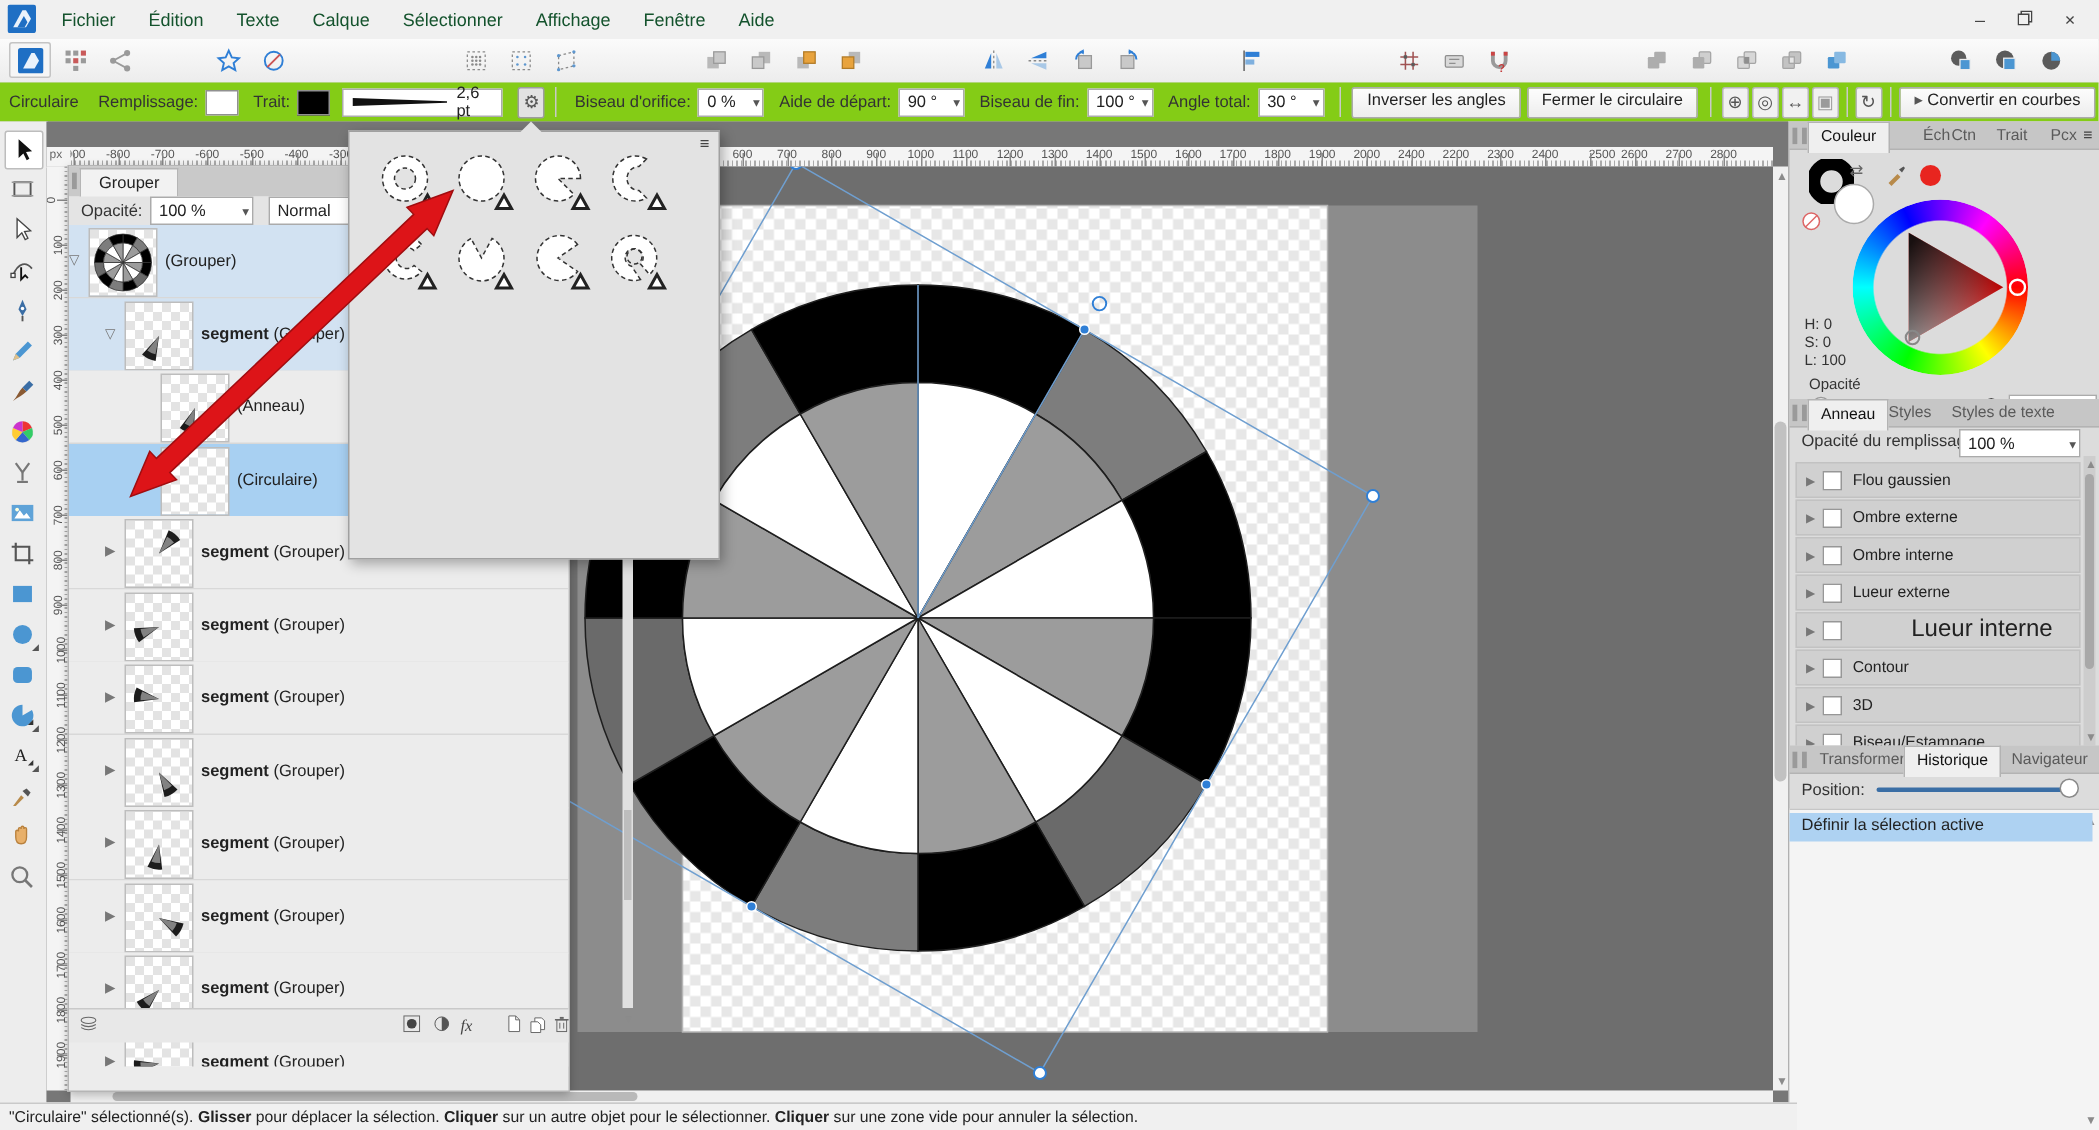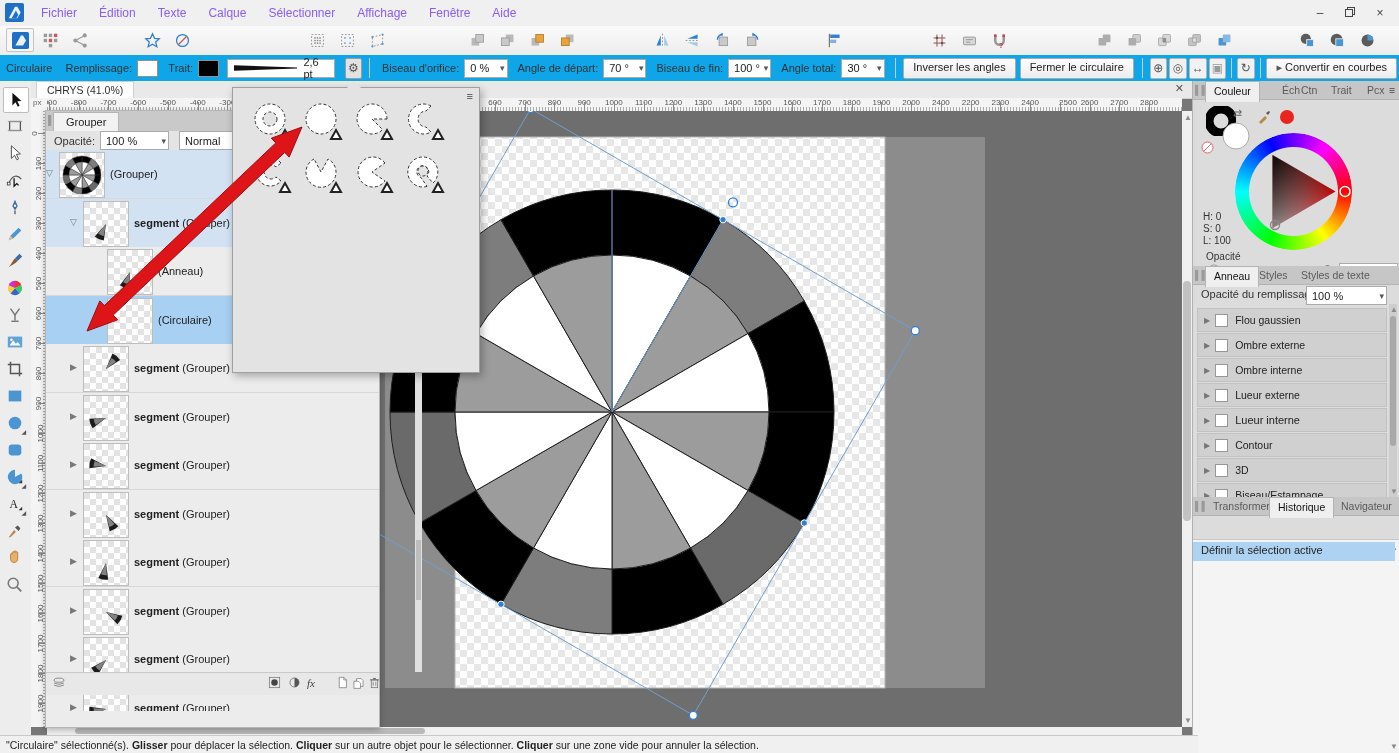--- a/index.html
+++ b/index.html
@@ -1,28 +1,28 @@
 <!DOCTYPE html>
 <html><head>
 <meta charset="utf-8">
 <style>
   html,body{margin:0;padding:0;width:1399px;height:753px;overflow:hidden;
     font-family:"Liberation Sans",sans-serif;font-size:11px;color:#222;background:#efefef;}
   .abs{position:absolute;}
   
   #menubar{left:0;top:0;width:1399px;height:26px;background:#f0f0f0;border-bottom:1px solid #d9d9d9;}
-  .menu-item{display:inline-block;padding:6px 11px 0 11px;font-size:12px;color:#8b5cf6;cursor:default;text-align:center;}
+  .menu-item{display:inline-block;padding:6px 11px 0 11px;font-size:12px;color:#14532d;cursor:default;text-align:center;}
   #win-controls{right:6px;top:0;height:26px;display:flex;align-items:center;gap:4px;}
   .winbtn{width:26px;height:20px;text-align:center;line-height:20px;color:#444;font-size:12px;}
   #toolbar{left:0;top:26px;width:1399px;height:29px;background:linear-gradient(#fbfbfb,#ececec);border-bottom:1px solid #cfcfcf;}
   .tb-group{position:absolute;top:2px;height:24px;display:flex;gap:2px;align-items:center;}
   .tb-btn{width:26px;height:22px;display:flex;align-items:center;justify-content:center;border:1px solid transparent;border-radius:2px;}
   .tb-btn.boxed{border-color:#c4c4c4;background:#f6f6f6;}
   .tb-btn svg{width:17px;height:17px;}
-  #contextbar{left:0;top:55px;width:1399px;height:26px;background:#0ea5e9;border-bottom:1px solid #c9c9c9;display:flex;align-items:center;}
+  #contextbar{left:0;top:55px;width:1399px;height:26px;background:#84cc16;border-bottom:1px solid #c9c9c9;display:flex;align-items:center;}
   .ctx-label{color:#333;margin:0 5px 0 6px;white-space:nowrap;}
   .swatch{width:27px;height:15px;border:1px solid #909090;display:inline-block;vertical-align:middle;}
   .combo{display:inline-flex;align-items:center;height:17px;background:#fff;border:1px solid #ababab;padding:0 2px 0 5px;margin-right:4px;white-space:nowrap;}
   .combo .caret{color:#555;font-size:9px;margin-left:6px;}
   .ctx-btn{height:19px;line-height:17px;border:1px solid #ababab;background:linear-gradient(#fdfdfd,#ededed);padding:0 9px;margin:0 2px;border-radius:2px;white-space:nowrap;}
   .ctx-ico{width:22px;height:19px;border:1px solid #b5b5b5;background:#f1f1f1;display:inline-flex;align-items:center;justify-content:center;color:#555;font-size:12px;margin:0 1px;border-radius:2px;}
   .vsep{width:1px;height:20px;background:#c9c9c9;margin:0 6px;}
   
   #tools{left:0;top:81px;width:31px;height:654px;background:#ededed;border-right:1px solid #c9c9c9;}
   .tool{position:absolute;left:3px;width:24px;height:24px;display:flex;align-items:center;justify-content:center;border-radius:2px;}
@@ -357,23 +357,23 @@
       </svg>
     <span style="margin-left:6px">2,6 pt</span>
   </span>
   <span class="ctx-ico" style="margin-left:10px;background:#e2e2e2;border-color:#9d9d9d">⚙</span>
   <span class="vsep"></span>
   <span class="ctx-label">Biseau d'orifice:</span>
   <span class="combo" style="width:48px">
       <span>0 %</span>
       <span class="caret" style="margin-left:auto">▾</span>
     </span>
-  <span class="ctx-label">Angle de départ:</span>
+  <span class="ctx-label">Aide de départ:</span>
   <span class="combo" style="width:48px">
-      <span>70 °</span>
+      <span>90 °</span>
       <span class="caret" style="margin-left:auto">▾</span>
     </span>
   <span class="ctx-label">Biseau de fin:</span>
   <span class="combo" style="width:48px">
       <span>100 °</span>
       <span class="caret" style="margin-left:auto">▾</span>
     </span>
   <span class="ctx-label">Angle total:</span>
   <span class="combo" style="width:48px">
       <span>30 °</span>
@@ -510,24 +510,20 @@
     </div>
     <div class="tool" style="top: 492px;">
       <svg width="18" height="18" viewBox="0 0 20 20">
         <circle cx="8" cy="8" r="5.5" fill="none" stroke="#777" stroke-width="1.7"></circle>
         <line x1="12" y1="12" x2="17" y2="17" stroke="#777" stroke-width="2"></line>
       </svg>
     </div>
   </div>
 
 <div id="canvasArea" class="abs">
-  <div id="doctabs" class="abs">
-    <div id="doctab" class="abs">CHRYS (41.0%)</div>
-    <div id="doc-close" class="abs">✕</div>
-  </div>
   <div id="ruler-corner" class="abs">px</div>
   <div id="hruler" class="abs">
       <span class="hnum" style="left: 2px;">-900</span>
       <span class="htick" style="left: 2px;"></span>
       <span class="hnum" style="left: 31.73px;">-800</span>
       <span class="htick" style="left: 31.73px;"></span>
       <span class="hnum" style="left: 61.46px;">-700</span>
       <span class="htick" style="left: 61.46px;"></span>
       <span class="hnum" style="left: 91.19px;">-600</span>
       <span class="htick" style="left: 91.19px;"></span>
@@ -1066,21 +1062,21 @@
         <span style="font-size: 10.5px; color: rgb(34, 34, 34);">Ombre interne</span>
       </div>
       <div class="fx-row" style="top: 79px;">
         <span class="fx-exp">▶</span>
         <span class="fx-check"></span>
         <span style="font-size: 10.5px; color: rgb(34, 34, 34);">Lueur externe</span>
       </div>
       <div class="fx-row" style="top: 104px;">
         <span class="fx-exp">▶</span>
         <span class="fx-check"></span>
-        <span style="font-size: 11px; color: rgb(34, 34, 34);">Lueur interne</span>
+        <span style="font-size: 16px; color: rgb(34, 34, 34); margin-left: 39px;">Lueur interne</span>
       </div>
       <div class="fx-row" style="top: 129px;">
         <span class="fx-exp">▶</span>
         <span class="fx-check"></span>
         <span style="font-size: 10.5px; color: rgb(34, 34, 34);">Contour</span>
       </div>
       <div class="fx-row" style="top: 154px;">
         <span class="fx-exp">▶</span>
         <span class="fx-check"></span>
         <span style="font-size: 10.5px; color: rgb(34, 34, 34);">3D</span>
@@ -1098,20 +1094,25 @@
   </div>
 
   <div class="rp-tabbar" style="top:416px">
     <span class="grip">▌▌</span>
     <div id="hist-tabs">
         <span class="rp-tab" style="left: 12px;">Transformer</span>
         <span class="rp-tab active" style="left: 76px;">Historique</span>
         <span class="rp-tab" style="left: 140px;">Navigateur</span>
       </div>
   </div>
+  <div class="abs" style="left:0;top:434px;width:207px;height:22px">
+    <span class="abs" style="left:8px;top:6px;color:#333">Position:</span>
+    <div class="slider-track" style="left:58px;top:10px;width:130px"></div>
+    <div class="slider-thumb" style="left:180px;top:4px"></div>
+  </div>
   <div id="hist-list" class="abs" style="left:0;top:458px;width:207px;height:214px;background:#f4f4f4;border-top:1px solid #c6c6c6">
     <span class="scroll-arrow" style="right:2px;top:3px">▲</span>
     <span class="scroll-arrow" style="right:2px;bottom:3px">▼</span>
   <div id="hist-entry" class="abs" style="top: 2px; left: 0px; width: 194px; height: 17px; background: rgb(174, 210, 242); padding: 2px 0px 0px 8px;">Définir la sélection active</div>
     </div>
 </div>
 
 <div id="statusbar" class="abs"><span>"Circulaire" sélectionné(s). </span><b>Glisser</b><span> pour déplacer la sélection. </span><b>Cliquer</b><span> sur un autre objet pour le sélectionner. </span><b>Cliquer</b><span> sur une zone vide pour annuler la sélection.</span></div>
 
 <svg id="arrow-overlay" class="abs">

